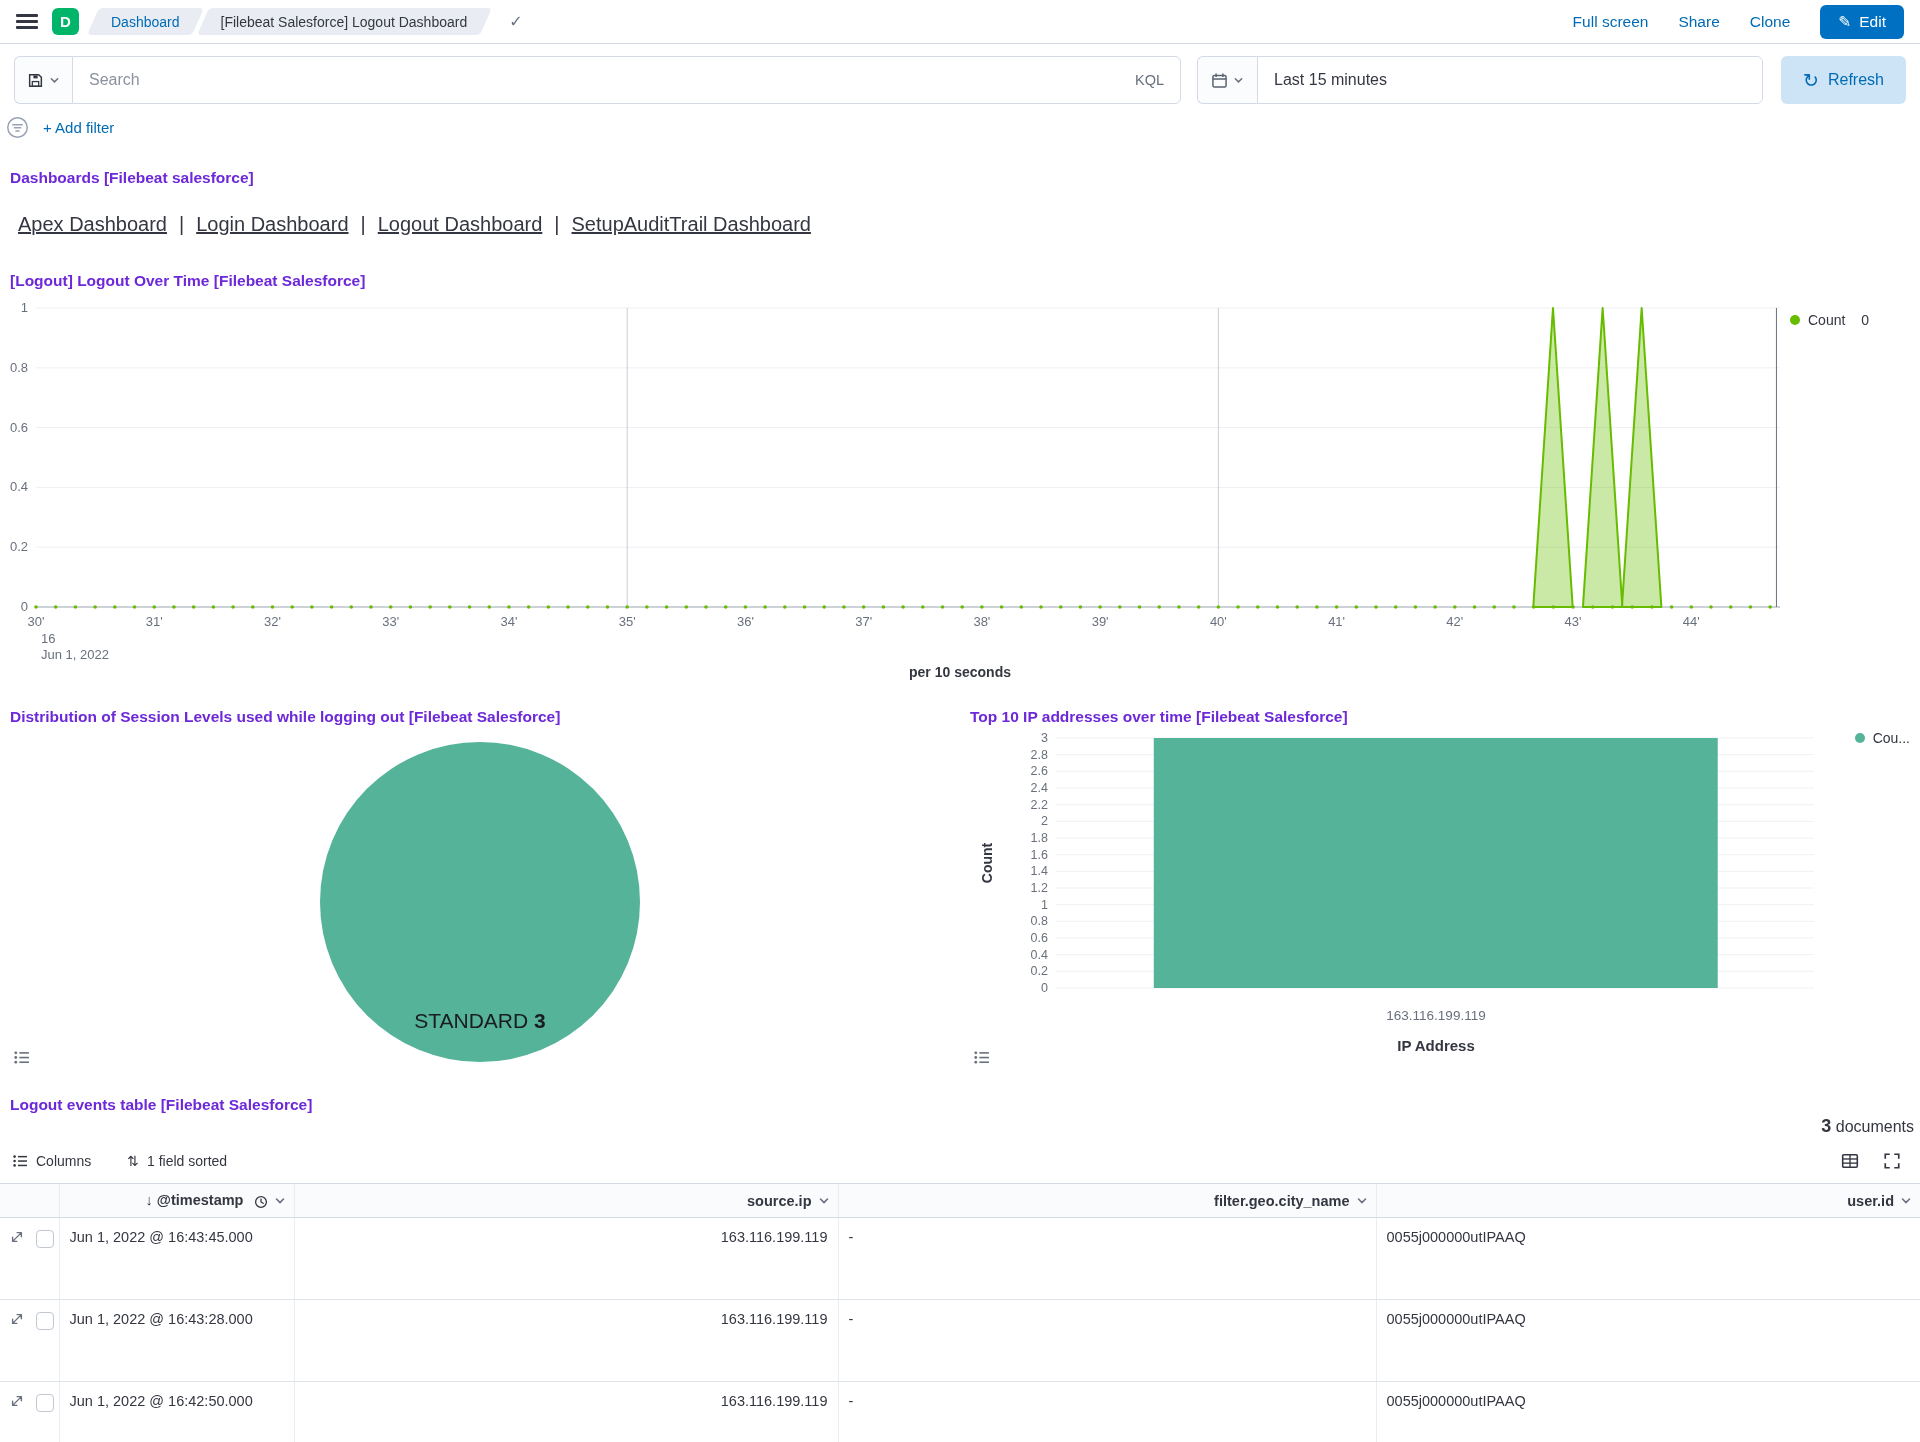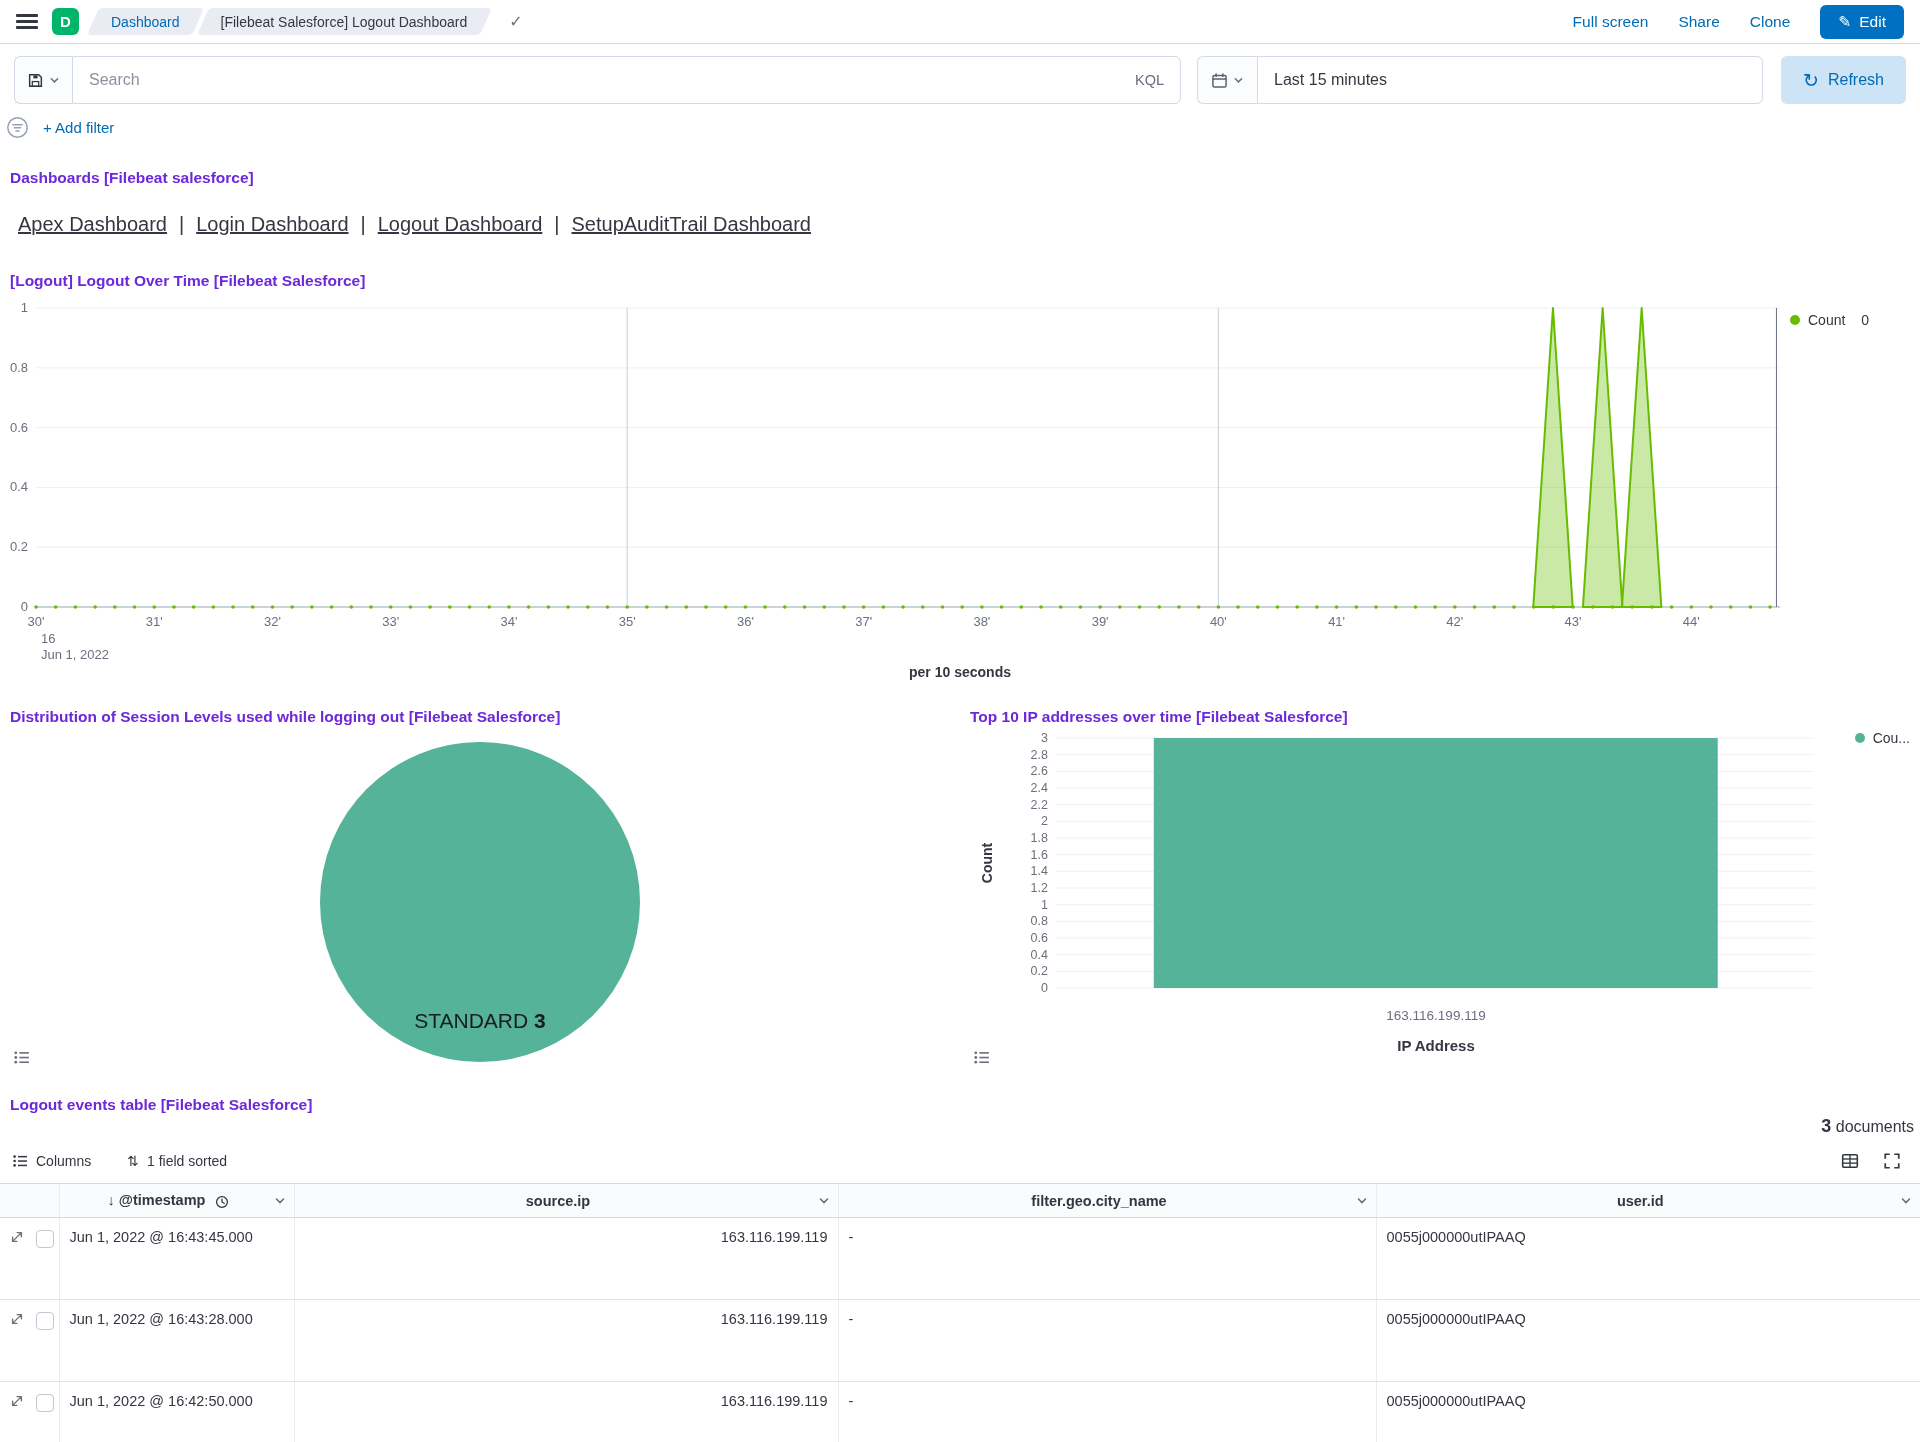--- a/index.html
+++ b/index.html
@@ -76,21 +76,21 @@
 
   
   .table-panel{ margin-top:16px; }
   .doc-line{ text-align:right; padding-right:6px; margin-top:2px; font-size:16px; }
   .doc-count{ font-weight:700; font-size:18px; }
   .grid-toolbar{ display:flex; align-items:center; gap:36px; padding:12px 16px 10px 12px; }
   .toolbar-btn{ display:flex; align-items:center; gap:8px; font-size:14px; color:#343741; background:none; border:none; }
   .toolbar-right{ margin-left:auto; display:flex; gap:18px; }
   .events-table{ width:100%; border-collapse:collapse; table-layout:fixed; }
   .events-table th{ background:#fafbfd; border-top:1px solid #d3dae6; border-bottom:1px solid #d3dae6;
-    font-size:14.5px; font-weight:700; text-align:center; padding:8px 26px 8px 10px; position:relative;
+    font-size:14.5px; font-weight:700; text-align:right; padding:8px 26px 8px 10px; position:relative;
     height:34px; white-space:nowrap; cursor:pointer; }
   .events-table th.th-ctl{ padding:8px 2px; cursor:default; }
   .events-table th .chev-abs{ position:absolute; right:8px; top:50%; transform:translateY(-50%); }
   .events-table td{ vertical-align:top; padding:11px 10px; font-size:14.5px; height:82px;
     border-bottom:1px solid #dfe4ea; overflow:hidden; }
   .events-table td:nth-child(n+3), .events-table th:nth-child(n+3){ border-left:1px solid #e9ecf1; }
   .cell-expand{ padding:12px 0 0 10px !important; }
   .cell-check{ padding:12px 0 0 2px !important; }
   .align-right{ text-align:right; }
   .checkbox{ display:inline-block; width:18px; height:18px; border:1px solid #c2c7d0; border-radius:4px; background:#fff; cursor:pointer; }

